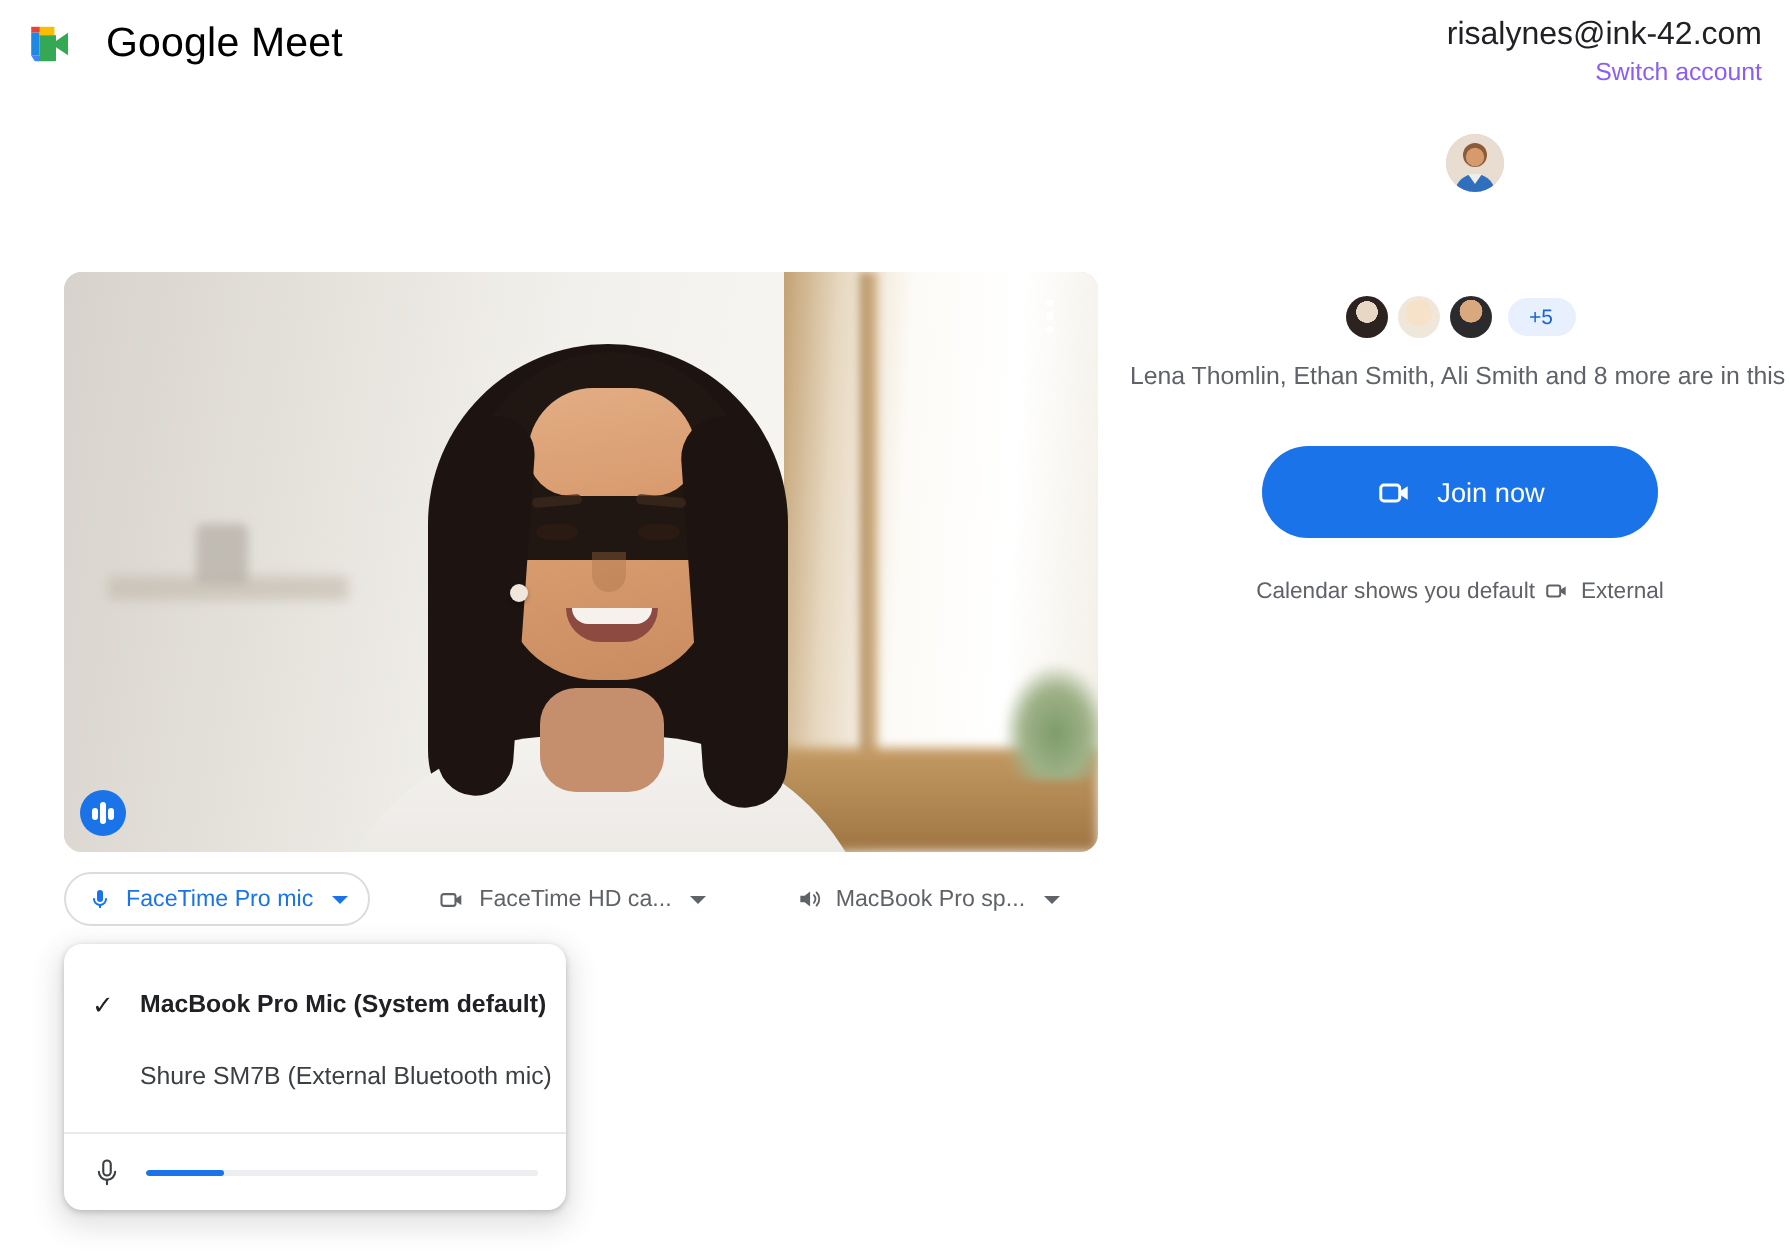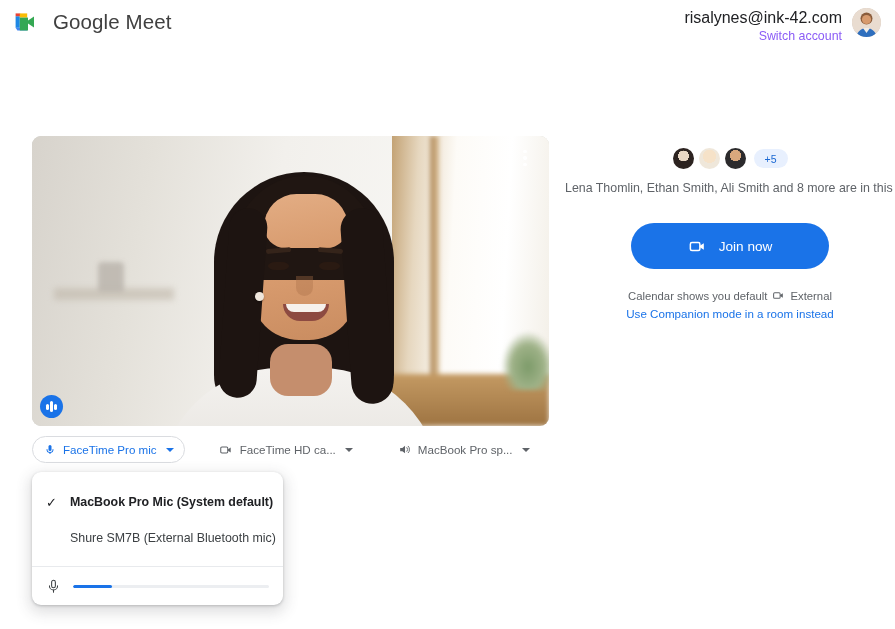--- a/index.html
+++ b/index.html
@@ -31,32 +31,33 @@
     align-items: center;
     gap: 11px;
   }
   .meet-logo {
     width: 28px;
     height: 24px;
     position: relative;
   }
   .brand-text {
     font-size: 20.5px;
-    color: #404040;
+    color: #000000;
     letter-spacing: 0.1px;
     white-space: nowrap;
   }
 
   .account {
     position: absolute;
     right: 14px;
     top: 7px;
     display: flex;
     align-items: flex-start;
-    gap: 10px;
+    gap: 22px;
+    flex-direction: column;
   }
   .account-texts {
     text-align: right;
     line-height: 1.32;
   }
   .switch-account {
     font-size: 12.4px;
     color: #8b5cf6;
     white-space: nowrap;
     cursor: pointer;
@@ -614,14 +615,13 @@
 
   <div class="calendar-note">
     <span>Calendar shows you default</span>
     <svg width="13" height="13" viewBox="0 0 24 24" fill="none" stroke="#5f6368" stroke-width="1.9">
       <rect x="3" y="7" width="12" height="10" rx="2"></rect>
       <path d="M15 11l5-3.2v8.4L15 13z" fill="#5f6368" stroke="none"></path>
     </svg>
     <span>External</span>
   </div>
 
-  <div class="companion-link">Use Companion mode in a room instead</div>
 </div>
 
 </body></html>

